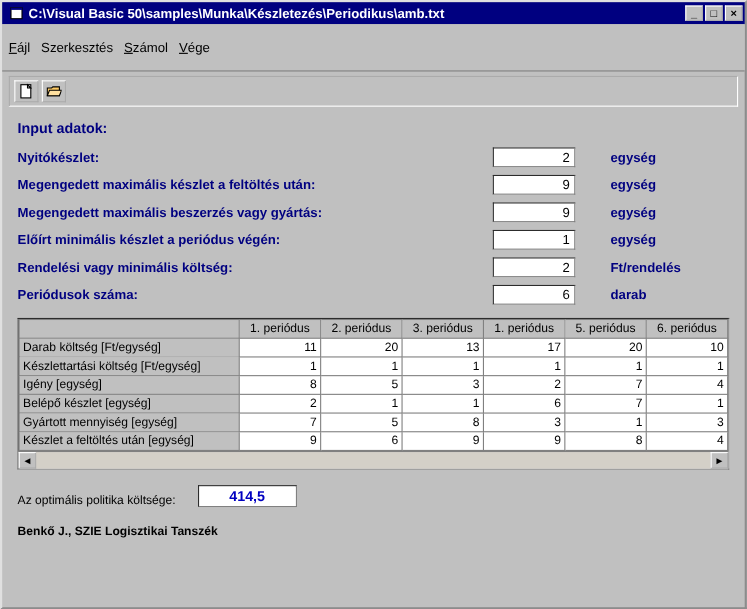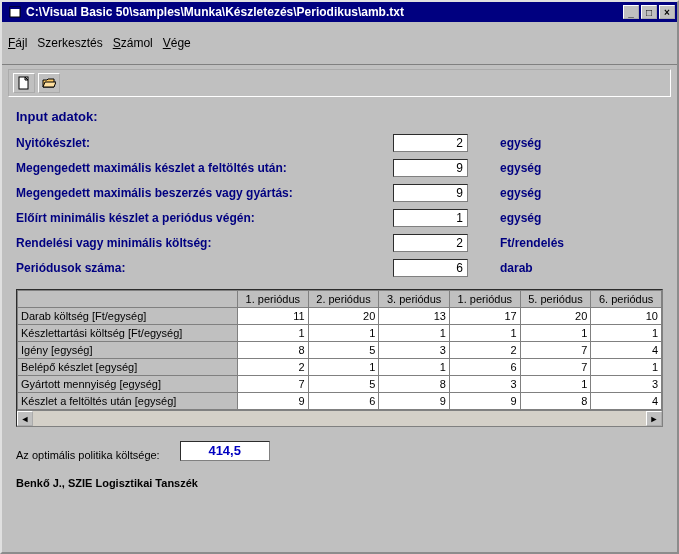--- a/index.html
+++ b/index.html
@@ -98,21 +98,21 @@
   }
   .form-row {
     display: flex;
     align-items: center;
     margin-bottom: 7px;
   }
   .form-row .lbl {
     color: #000080;
     font-weight: bold;
     font-size: 12px;
-    width: 377px;
+    width: 432px;
   }
   .form-row input.numin {
     width: 75px;
     height: 18px;
     border: 1px inset #808080;
     background: #fff;
     text-align: right;
     padding: 0 4px;
     font-family: inherit;
     font-size: 12px;
@@ -143,21 +143,21 @@
   }
   table.grid th {
     background: #c0c0c0;
     font-weight: normal;
     text-align: center;
   }
   table.grid th.rowhead {
     text-align: left;
     font-weight: normal;
     background: #c0c0c0;
-    width: 220px;
+    width: 200px;
   }
   table.grid td {
     background: #fff;
     text-align: right;
   }
   .hscroll {
     height: 16px;
     background: #c0c0c0;
     border-top: 1px solid #808080;
     display: flex;

